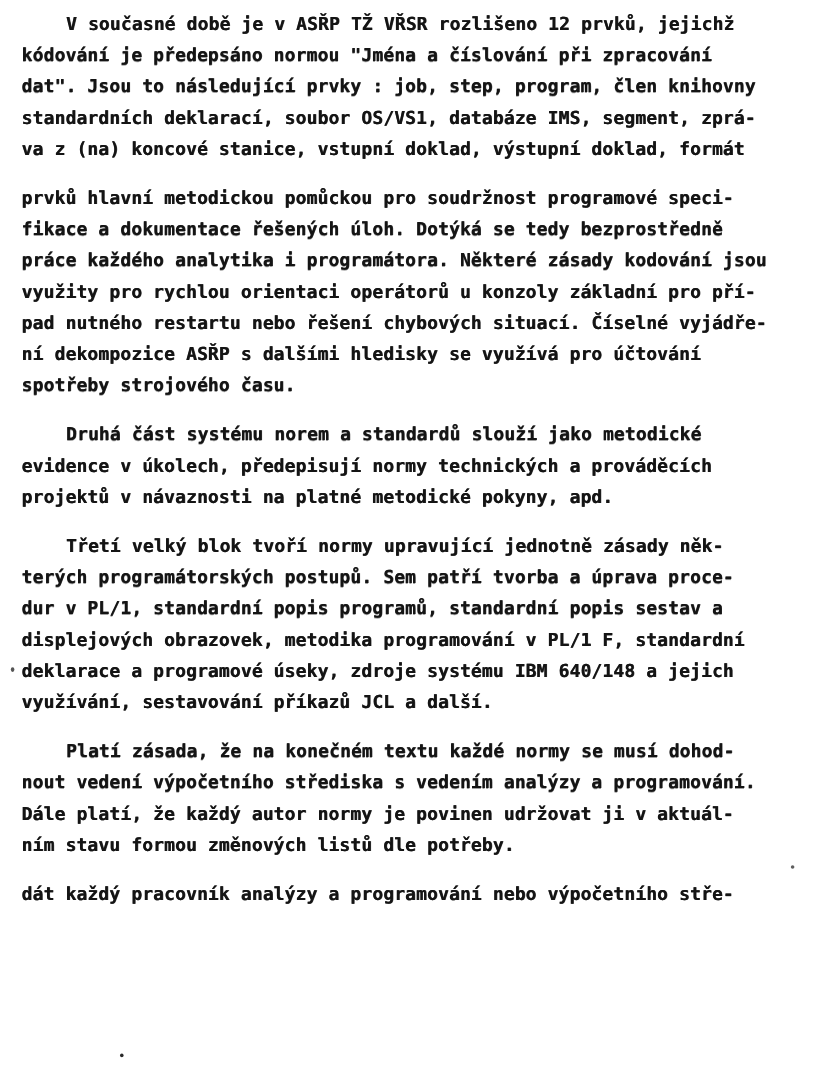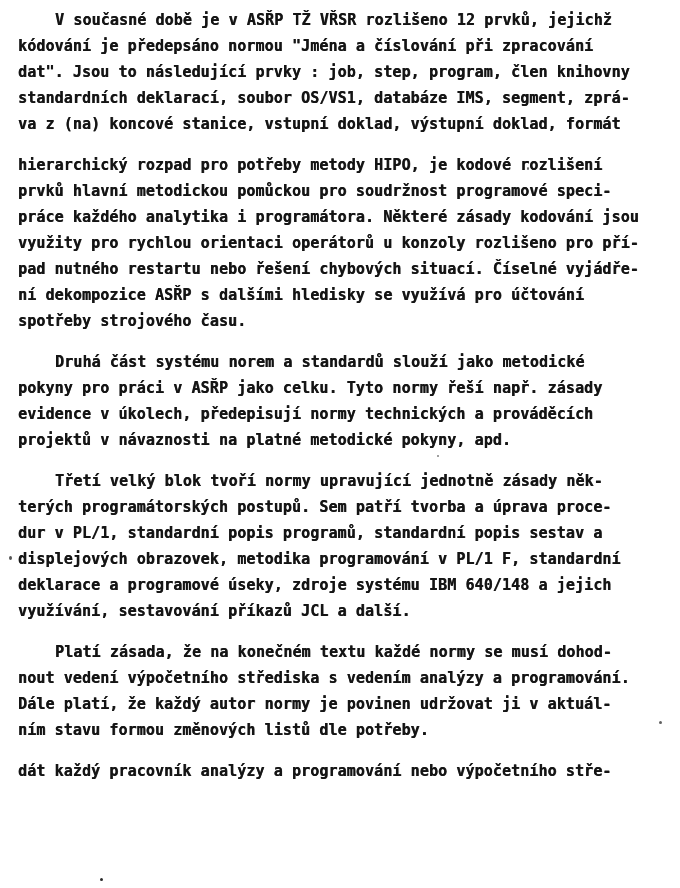--- a/index.html
+++ b/index.html
@@ -56,31 +56,30 @@
 <div class="page">
   <div id="doc-body">
       <div class="paragraph">
         <div class="line indent">V současné době je v ASŘP TŽ VŘSR rozlišeno 12 prvků, jejichž</div>
         <div class="line">kódování je předepsáno normou "Jména a číslování při zpracování</div>
         <div class="line">dat". Jsou to následující prvky : job, step, program, člen knihovny</div>
         <div class="line">standardních deklarací, soubor OS/VS1, databáze IMS, segment, zprá-</div>
         <div class="line">va z (na) koncové stanice, vstupní doklad, výstupní doklad, formát</div>
       </div>
       <div class="paragraph">
-        <div class="line">hierarchický rozpad pro potřeby metody HIPO, je kodové rozlišení</div>
         <div class="line">prvků hlavní metodickou pomůckou pro soudržnost programové speci-</div>
+        <div class="line">fikace a dokumentace řešených úloh. Dotýká se tedy bezprostředně</div>
         <div class="line">práce každého analytika i programátora. Některé zásady kodování jsou</div>
-        <div class="line">využity pro rychlou orientaci operátorů u konzoly rozlišeno pro pří-</div>
+        <div class="line">využity pro rychlou orientaci operátorů u konzoly základní pro pří-</div>
         <div class="line">pad nutného restartu nebo řešení chybových situací. Číselné vyjádře-</div>
         <div class="line">ní dekompozice ASŘP s dalšími hledisky se využívá pro účtování</div>
         <div class="line">spotřeby strojového času.</div>
       </div>
       <div class="paragraph">
         <div class="line indent">Druhá část systému norem a standardů slouží jako metodické</div>
-        <div class="line">pokyny pro práci v ASŘP jako celku. Tyto normy řeší např. zásady</div>
         <div class="line">evidence v úkolech, předepisují normy technických a prováděcích</div>
         <div class="line">projektů v návaznosti na platné metodické pokyny, apd.</div>
       </div>
       <div class="paragraph">
         <div class="line indent">Třetí velký blok tvoří normy upravující jednotně zásady něk-</div>
         <div class="line">terých programátorských postupů. Sem patří tvorba a úprava proce-</div>
         <div class="line">dur v PL/1, standardní popis programů, standardní popis sestav a</div>
         <div class="line">displejových obrazovek, metodika programování v PL/1 F, standardní</div>
         <div class="line">deklarace a programové úseky, zdroje systému IBM 640/148 a jejich</div>
         <div class="line">využívání, sestavování příkazů JCL a další.</div>

